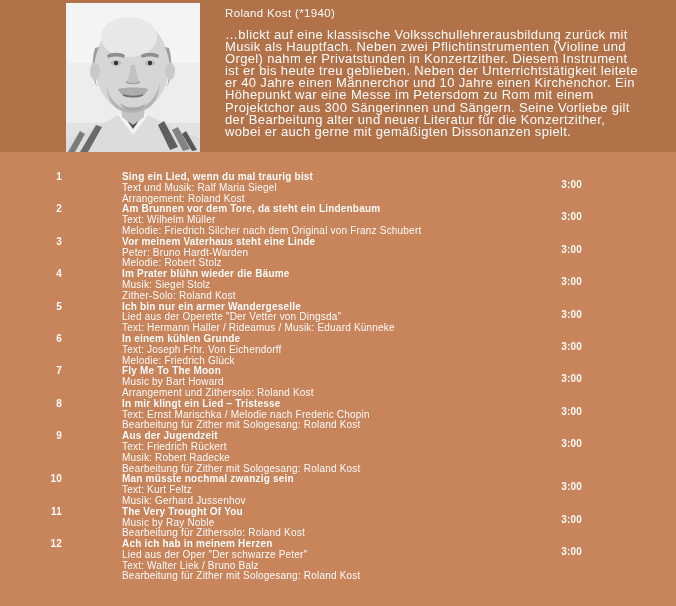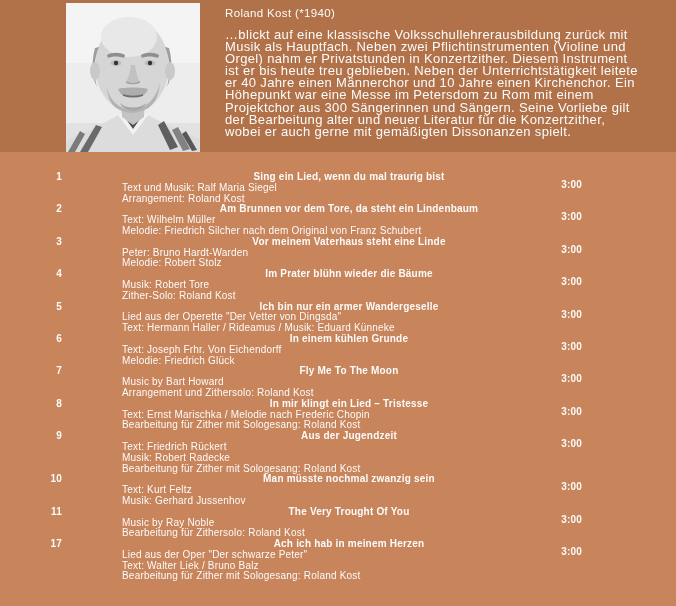--- a/index.html
+++ b/index.html
@@ -76,21 +76,20 @@
     text-align: right;
     font-weight: bold;
   }
   .track .tbody {
     margin-left: 122px;
     margin-right: 100px;
   }
   .track .t-title {
     font-weight: bold;
     white-space: nowrap;
-    text-align: center;
   }
   .track .t-credit {
     white-space: nowrap;
   }
   .track .dur {
     position: absolute;
     right: 94px;
     top: 8px;
     font-weight: bold;
   }
@@ -193,21 +192,21 @@
           <div class="t-title">Vor meinem Vaterhaus steht eine Linde</div>
           <div class="t-credit">Peter: Bruno Hardt-Warden</div>
           <div class="t-credit">Melodie: Robert Stolz</div>
         </div>
         <div class="dur">3:00</div>
       </div>
       <div class="track">
         <div class="num">4</div>
         <div class="tbody">
           <div class="t-title">Im Prater blühn wieder die Bäume</div>
-          <div class="t-credit">Musik: Robert Tore</div>
+          <div class="t-credit">Musik: Siegel Stolz</div>
           <div class="t-credit">Zither-Solo: Roland Kost</div>
         </div>
         <div class="dur">3:00</div>
       </div>
       <div class="track">
         <div class="num">5</div>
         <div class="tbody">
           <div class="t-title">Ich bin nur ein armer Wandergeselle</div>
           <div class="t-credit">Lied aus der Operette "Der Vetter von Dingsda"</div>
           <div class="t-credit">Text: Hermann Haller / Rideamus / Musik: Eduard Künneke</div>
@@ -263,21 +262,21 @@
       <div class="track">
         <div class="num">11</div>
         <div class="tbody">
           <div class="t-title">The Very Trought Of You</div>
           <div class="t-credit">Music by Ray Noble</div>
           <div class="t-credit">Bearbeitung für Zithersolo: Roland Kost</div>
         </div>
         <div class="dur">3:00</div>
       </div>
       <div class="track">
-        <div class="num">17</div>
+        <div class="num">12</div>
         <div class="tbody">
           <div class="t-title">Ach ich hab in meinem Herzen</div>
           <div class="t-credit">Lied aus der Oper "Der schwarze Peter"</div>
           <div class="t-credit">Text: Walter Liek / Bruno Balz</div>
           <div class="t-credit">Bearbeitung für Zither mit Sologesang: Roland Kost</div>
         </div>
         <div class="dur">3:00</div>
       </div>
     </div>
 

